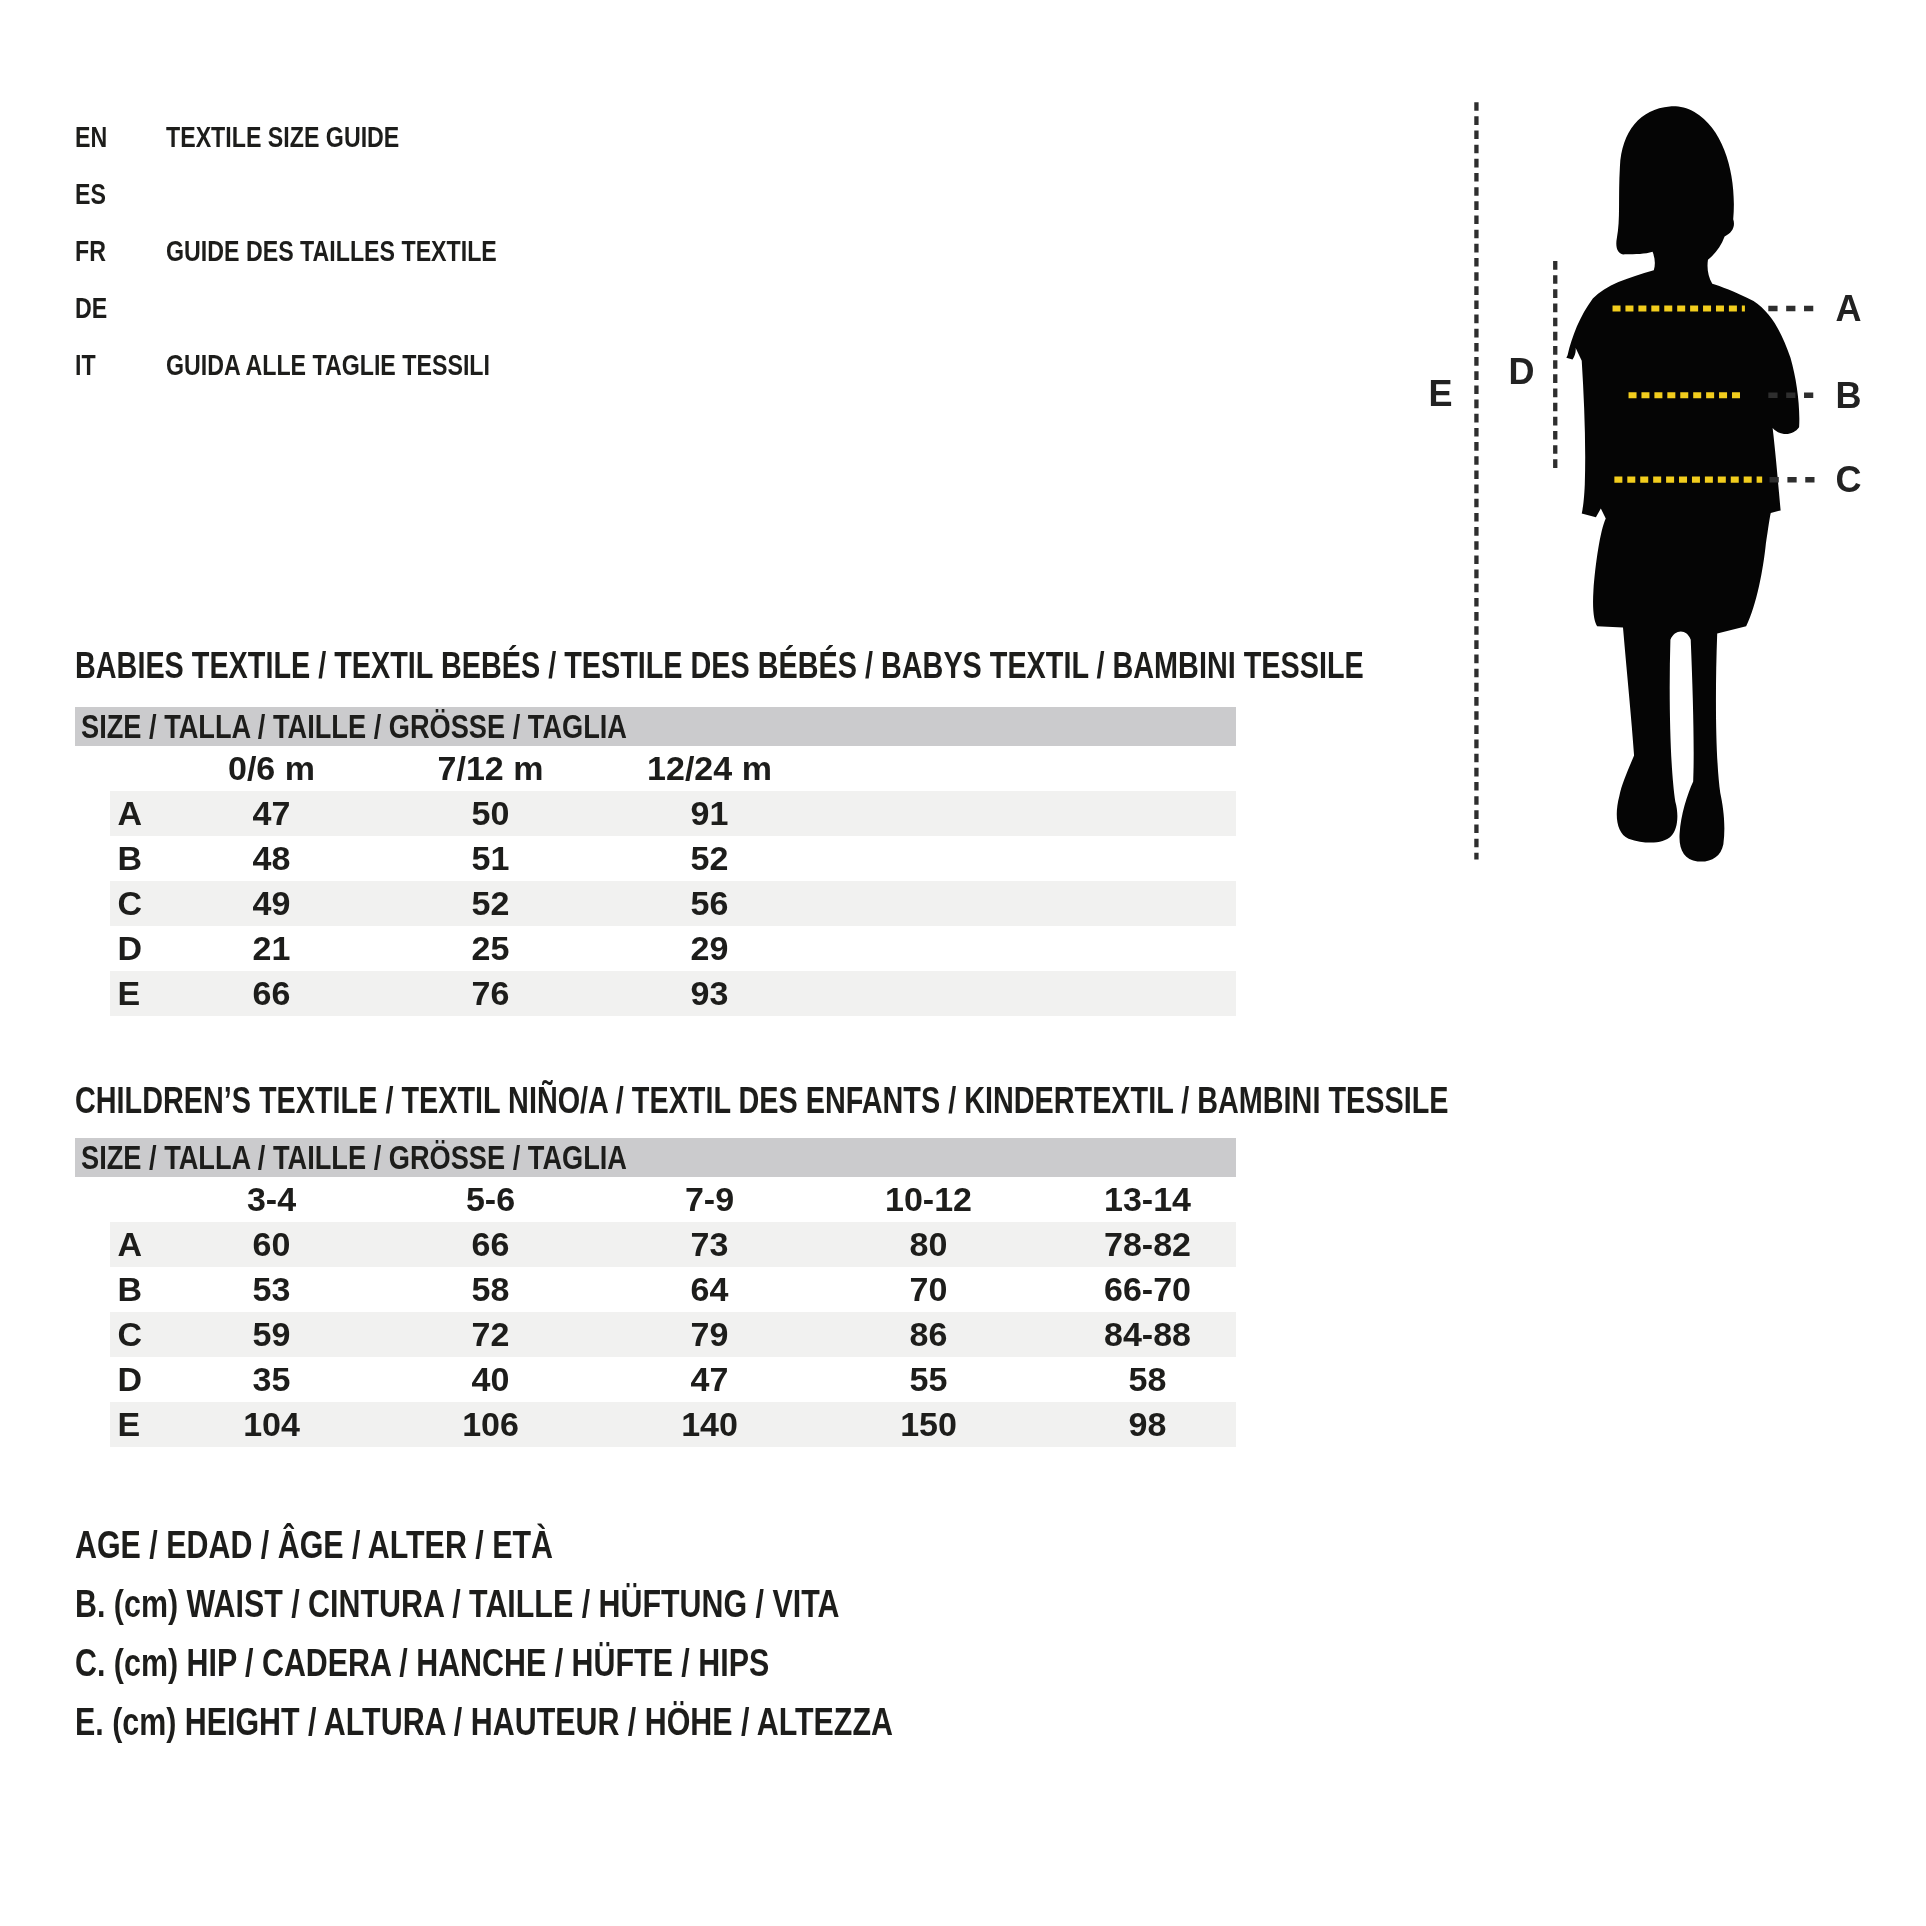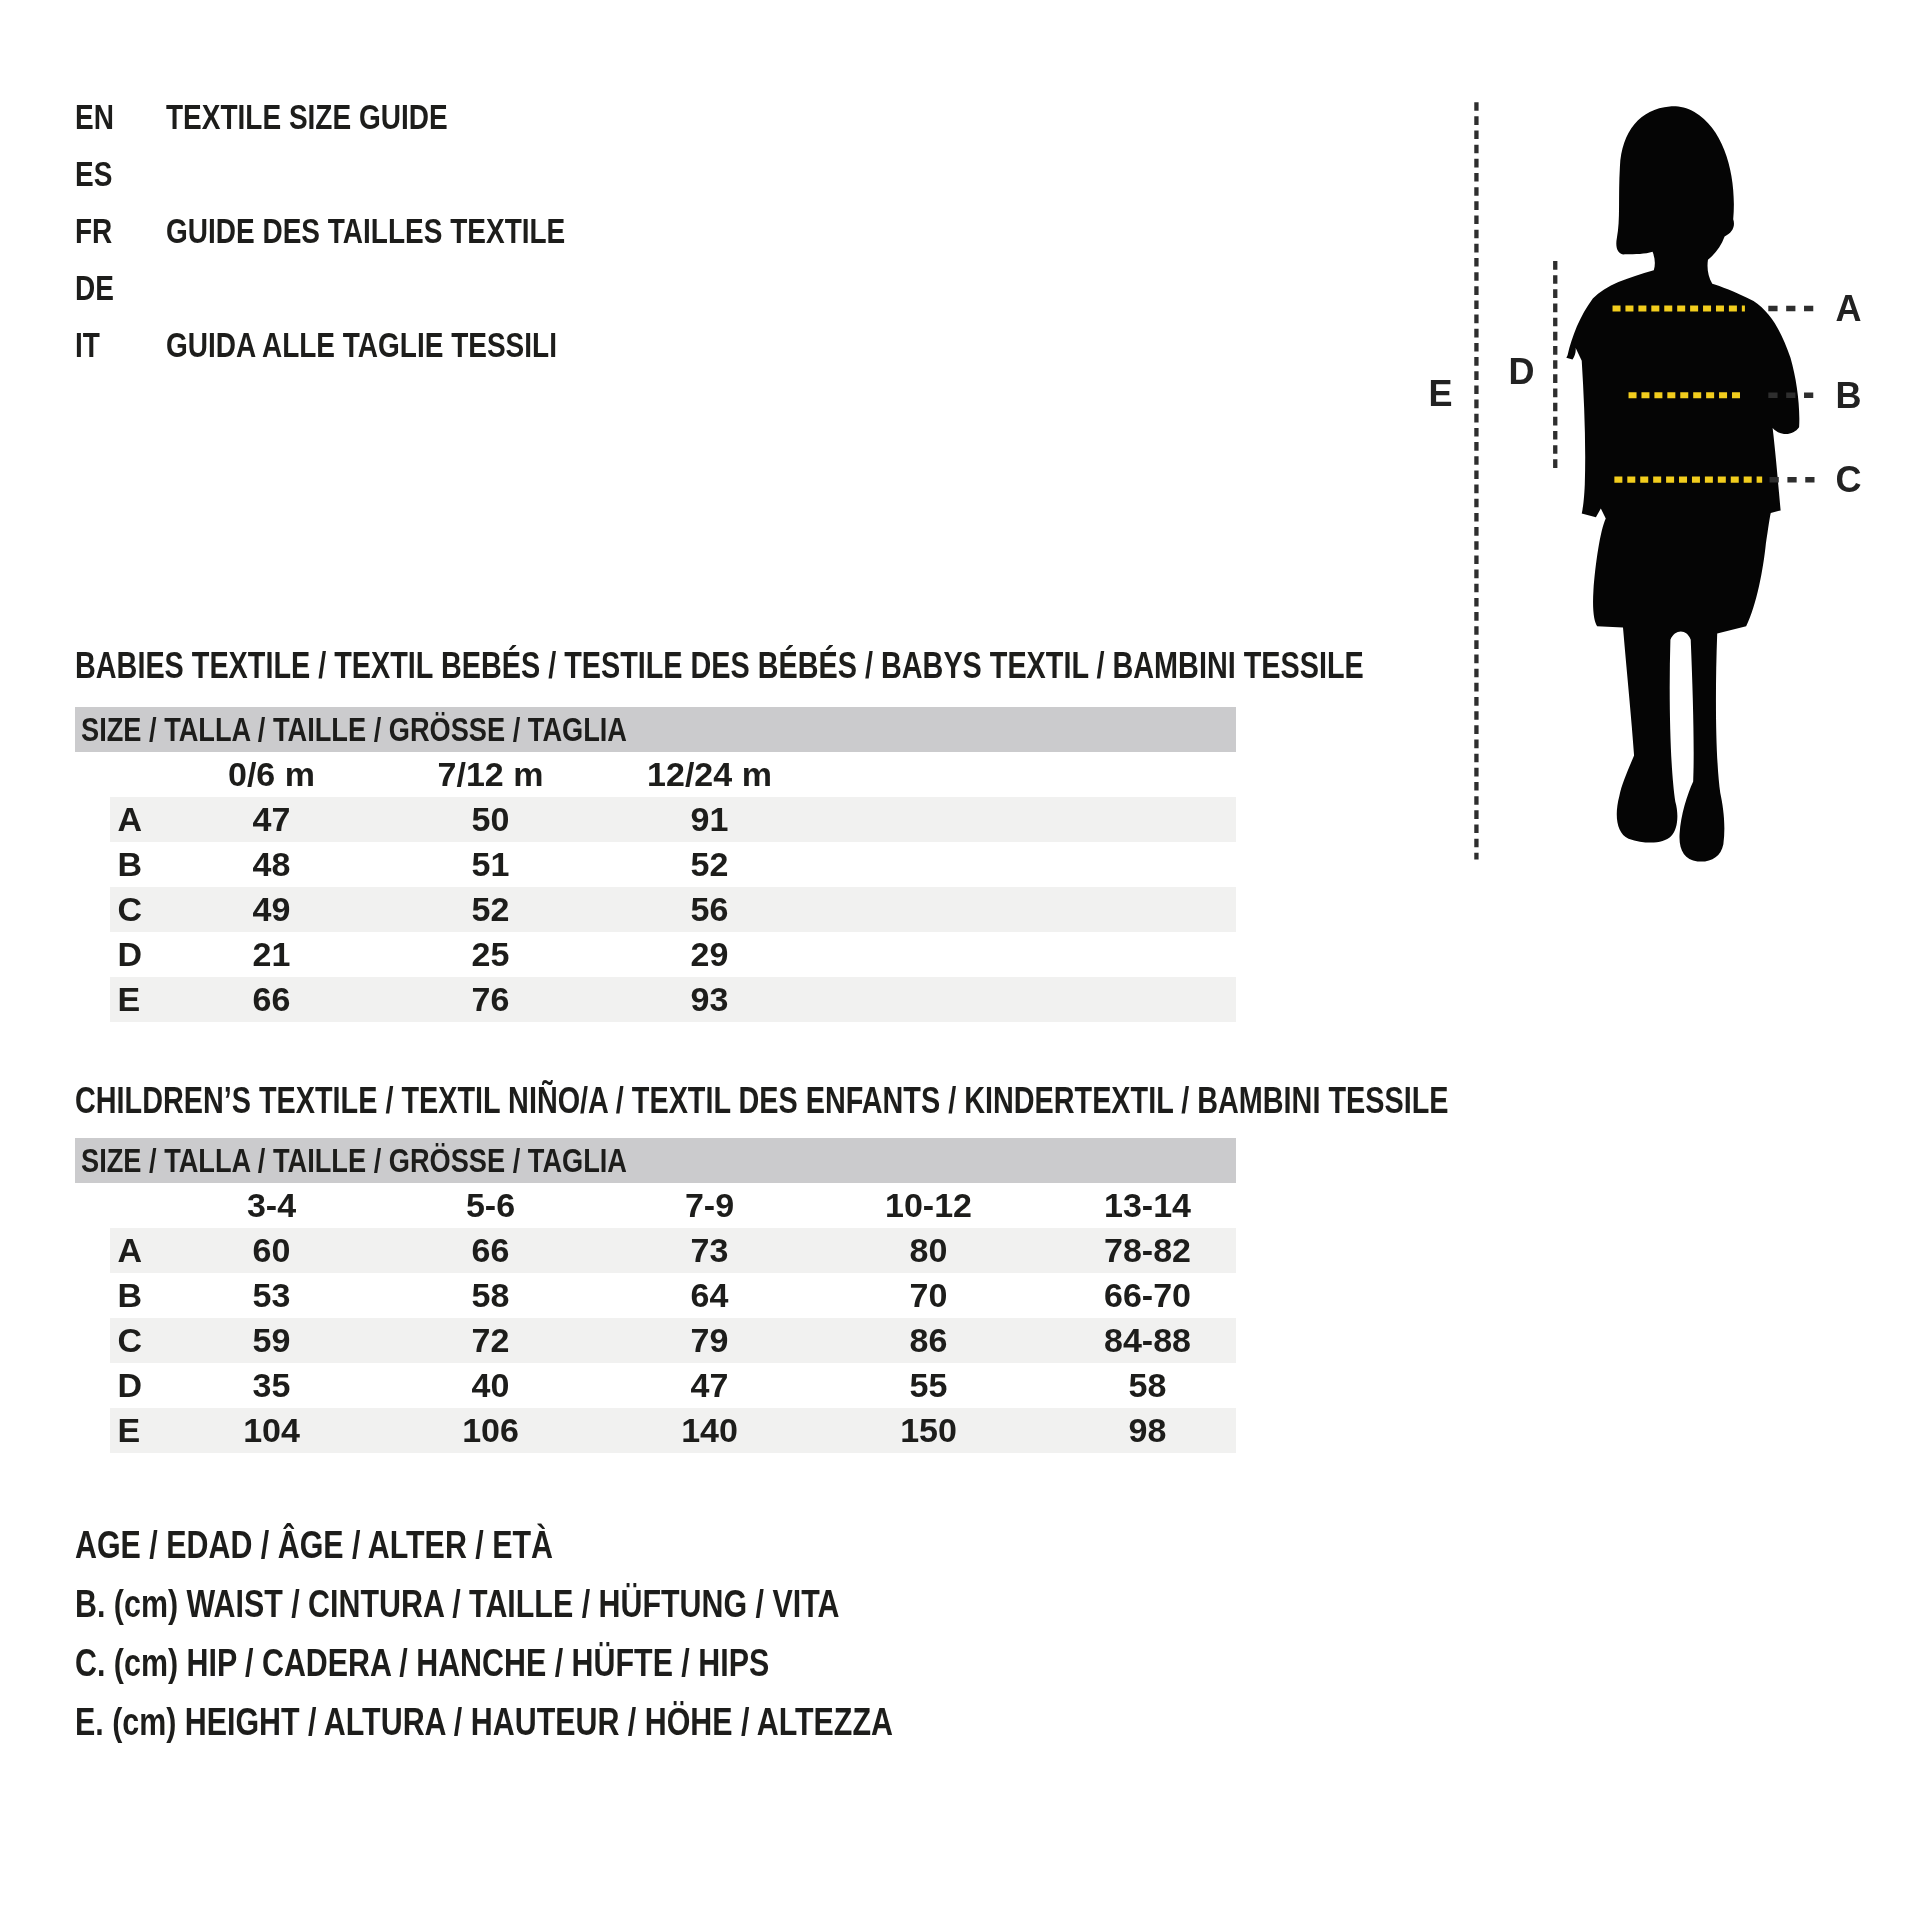--- a/index.html
+++ b/index.html
@@ -15,21 +15,21 @@
   .abs { position:absolute; }
   .cond {
     display:inline-block;
     transform:scaleX(0.8);
     transform-origin:0 50%;
     white-space:nowrap;
   }
 
   
   #lang-header { left:75px; top:97px; }
-  .lang-row { display:flex; height:57px; align-items:flex-start; font-size:35px; }
+  .lang-row { display:flex; height:57px; align-items:flex-end; font-size:29px; }
   .lang-code { width:91px; flex:0 0 91px; }
   .lang-title { white-space:nowrap; }
 
   
   #figure { left:1405px; top:99px; width:468px; height:773px; }
   #figure svg { position:absolute; left:0; top:0; }
   .measure-label {
     position:absolute; width:39px; text-align:center;
     font-size:36px; line-height:41px; color:#222;
   }
@@ -37,21 +37,21 @@
   
   .section-title { font-size:36px; line-height:46px; white-space:nowrap; }
   #babies-title   { left:75px; top:643px; }
   #children-title { left:75px; top:1078px; }
 
   .size-table { width:1161px; }
   #babies-table   { left:75px; top:707px; }
   #children-table { left:75px; top:1138px; }
 
   .size-bar {
-    height:45px; background:var(--table_header_bg,#cbcbcd);
+    height:39px; background:var(--table_header_bg,#cbcbcd);
     display:flex; align-items:center; padding-left:6.2px; box-sizing:border-box;
     font-size:34px;
   }
   .t-row { display:flex; height:45px; align-items:center; font-size:34px;margin-left:35px; }
   .t-row.stripe { background:var(--row_stripe_bg,#f1f1f0); }
   .t-label { width:52px; flex:0 0 52px; padding-left:7.4px; box-sizing:border-box; }
   .t-cell  { width:219px; flex:0 0 219px; text-align:center; }
 
   
   #legend { left:75px; top:1516px; }

